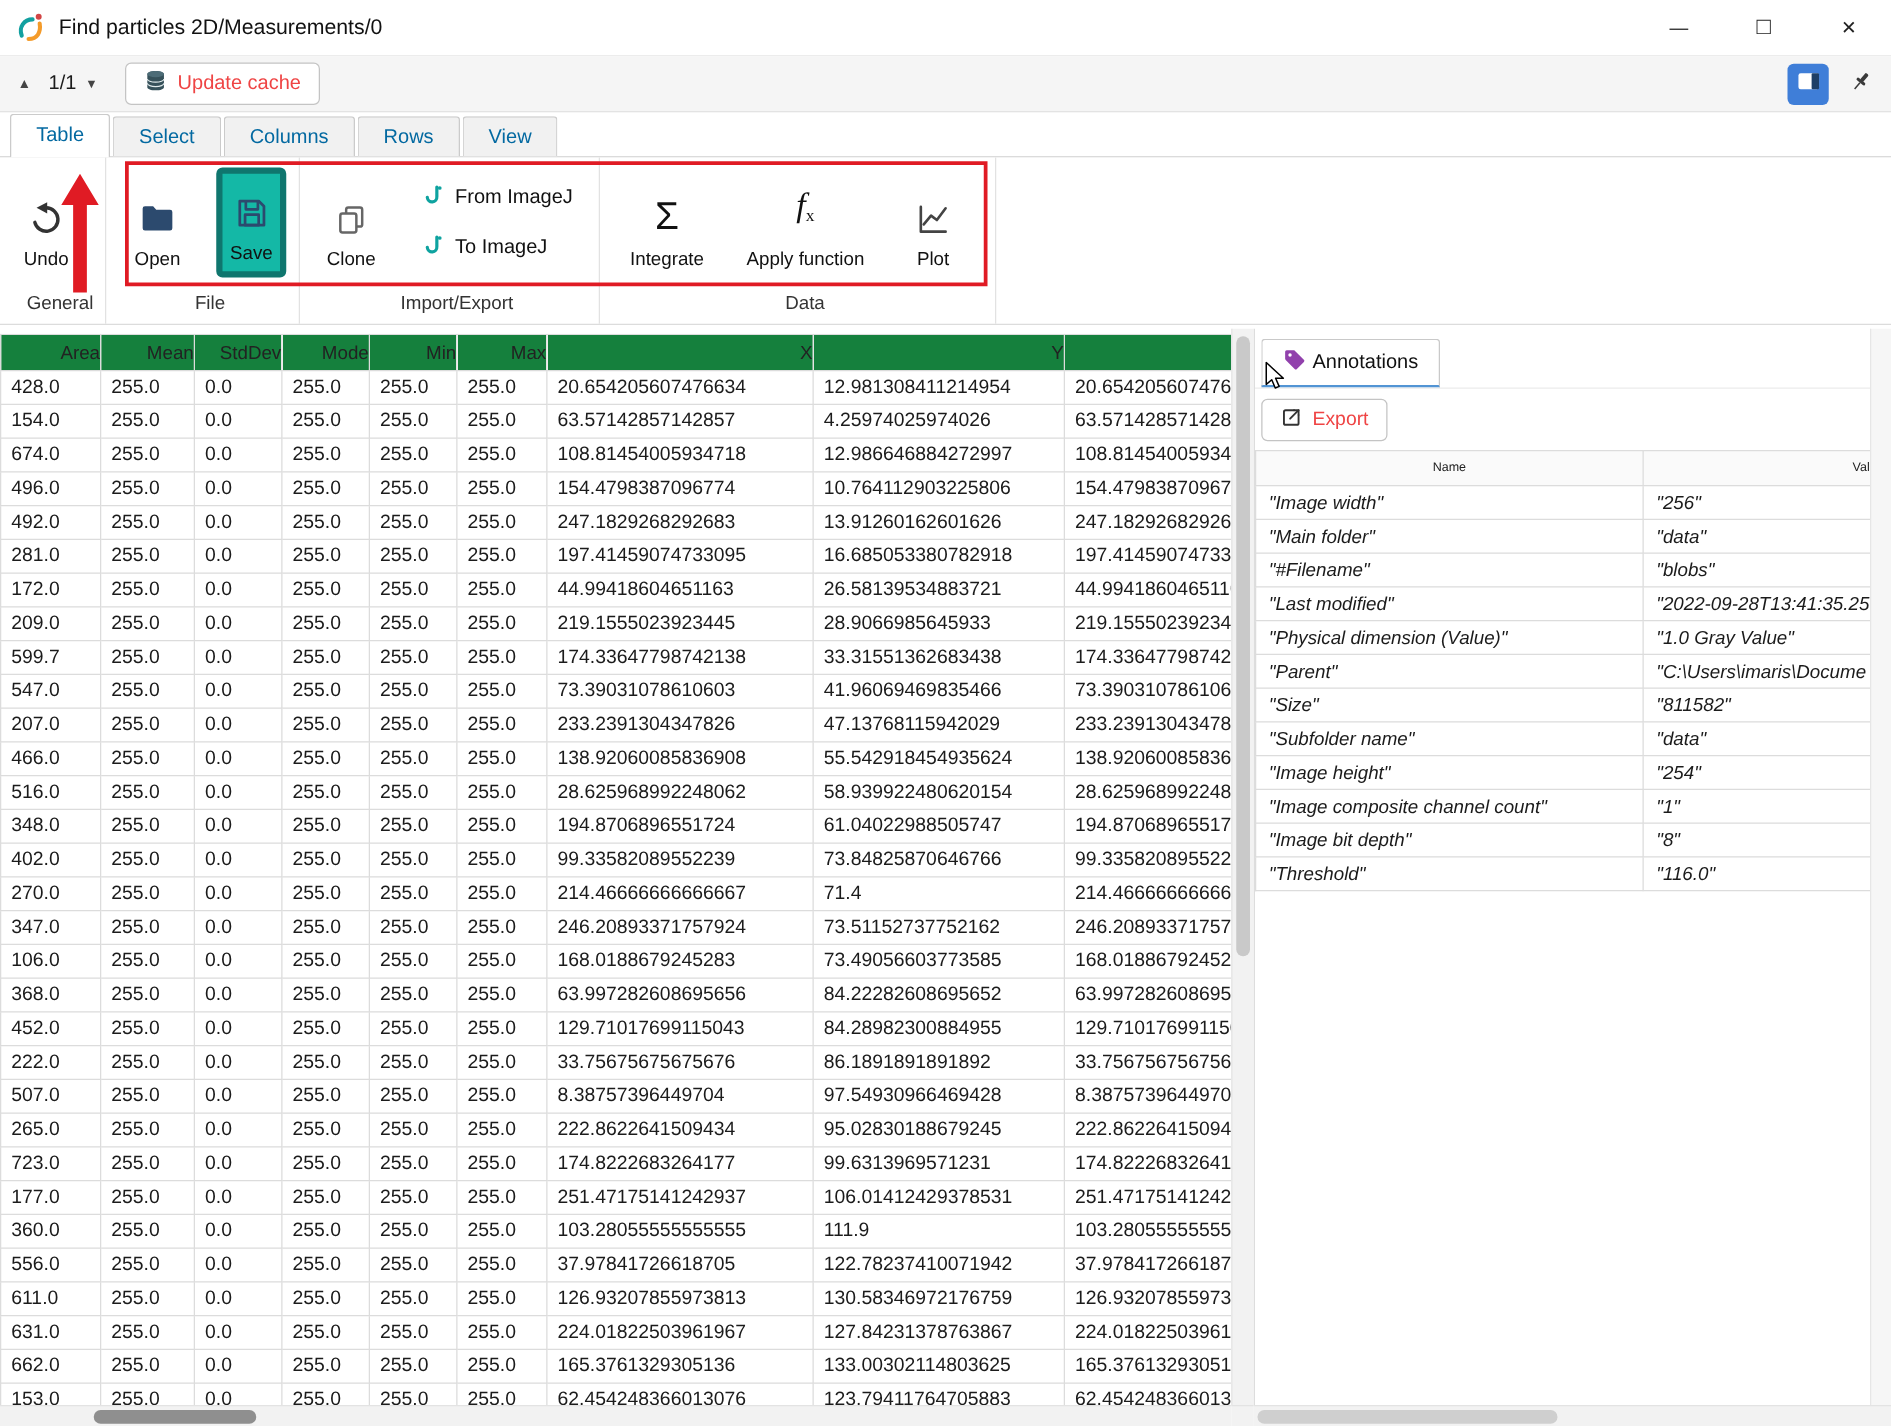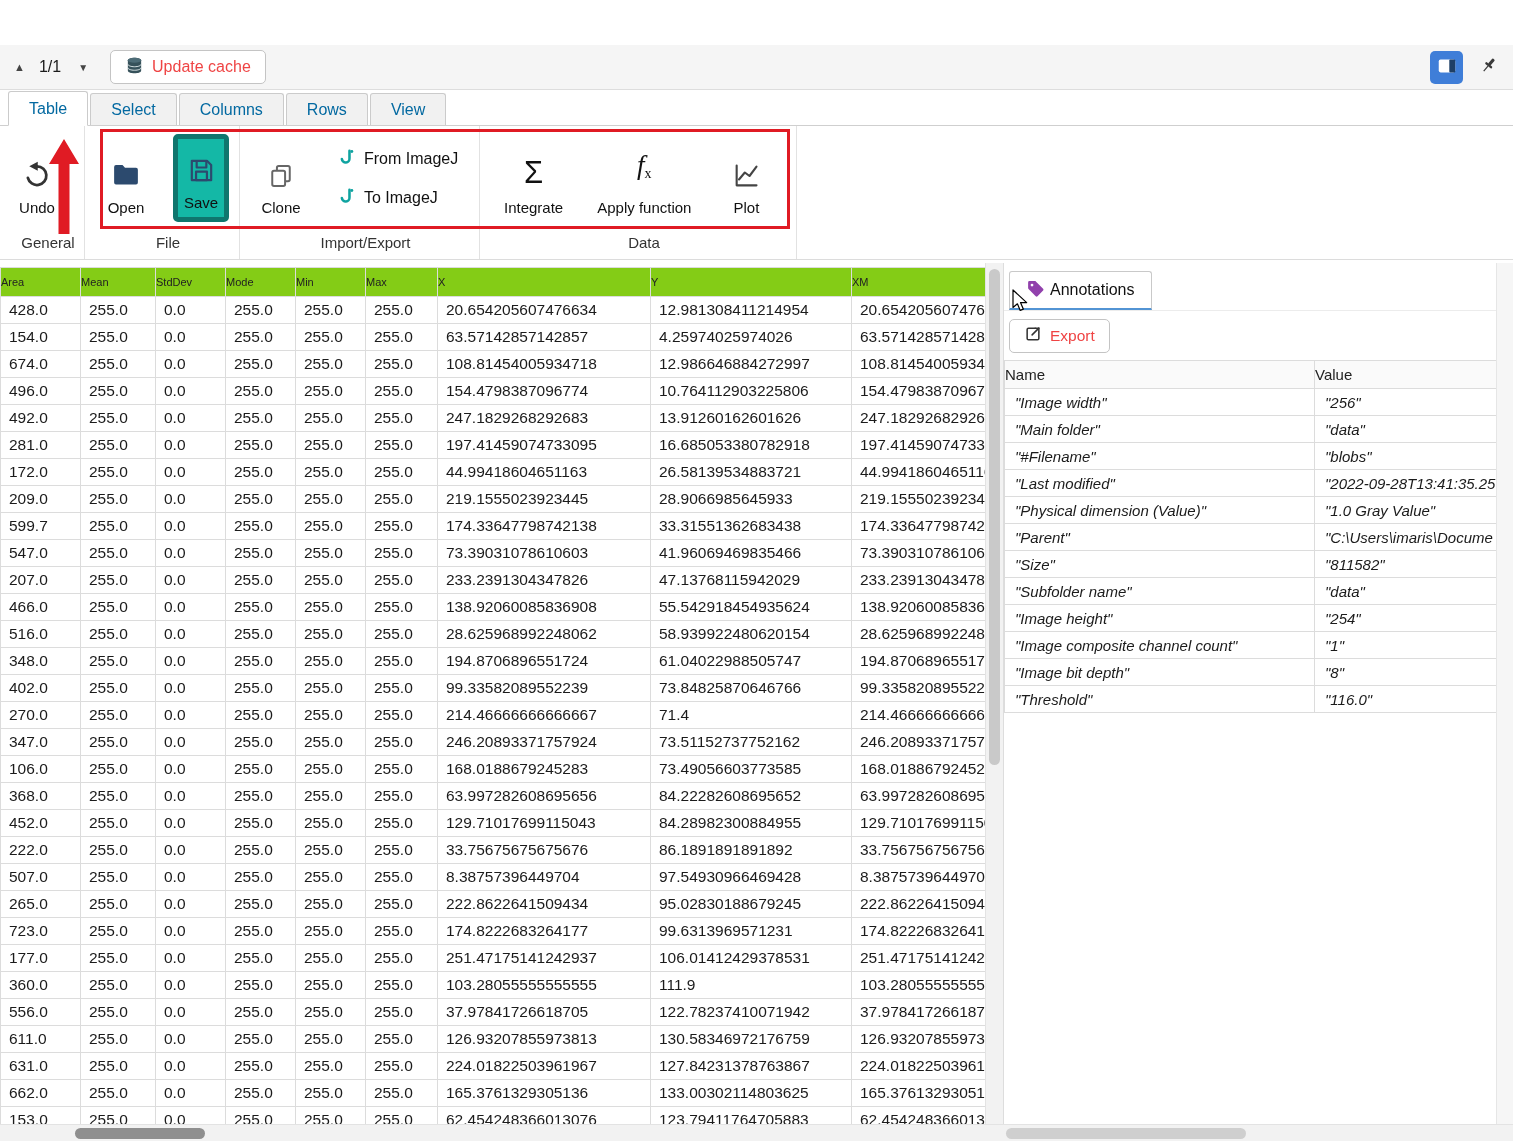--- a/index.html
+++ b/index.html
@@ -10,21 +10,21 @@
   
   .titlebar{position:absolute;left:0;top:0;width:100%;height:45px;background:#fff;display:flex;align-items:center;border-bottom:1px solid #ececec}
   .app-icon{margin-left:12px;width:26px;height:26px;flex:0 0 auto}
   .title{margin-left:9px;font-size:17px;color:#111}
   .win-controls{margin-left:auto;display:flex;height:100%}
   .win-btn{width:68px;height:100%;display:flex;align-items:center;justify-content:center;font-size:15px;color:#222;cursor:default}
 
   
   .quickbar{position:absolute;top:45px;left:0;width:100%;height:45px;background:#f5f5f5;border-bottom:1px solid #ddd;display:flex;align-items:center}
   .collapse-btn{margin-left:14px;font-size:11px;color:#444}
-  .page-ctrl{margin-left:14px;display:flex;align-items:center;gap:17px;font-size:16px;color:#1b1b1b}
+  .page-ctrl{margin-left:14px;display:flex;align-items:center;gap:7px;font-size:16px;color:#1b1b1b}
   .page-ctrl .dd{font-size:10px;color:#444}
   .btn{display:flex;align-items:center;gap:8px;height:34px;padding:0 14px;background:#fff;border:1px solid #c4c4c4;border-radius:5px;font-size:16px;color:#ef4444}
   .update-cache{margin-left:22px}
   .quickbar-right{margin-left:auto;margin-right:8px;display:flex;align-items:center;gap:9px}
   .sq-btn{width:33px;height:33px;border-radius:5px;display:flex;align-items:center;justify-content:center}
   .sq-btn.blue{background:#3f7ed8}
 
   
   .tabbar{position:absolute;top:90px;left:0;width:100%;height:36px;background:#fff;border-bottom:1px solid #cfcfcf;display:flex;align-items:flex-end;padding-left:8px}
   .tab{height:32px;padding:0 20px;display:flex;align-items:center;background:#f1f1f1;border:1px solid #cbcbcb;border-bottom:none;margin-right:2px;font-size:16px;border-radius:3px 3px 0 0;color:#0369a1}
@@ -43,52 +43,73 @@
   .sbtn{display:flex;align-items:center;gap:9px;font-size:16px;color:#111;padding:3px 6px}
   .sigma{font-size:31px;color:#111;line-height:34px}
   .fx{font-family:"Liberation Serif",serif;color:#111;line-height:32px}
   .fx i{font-size:27px}
   .fx sub{font-size:14px}
 
   
   .main-table-wrap{position:absolute;left:0;top:267px;width:985px;height:857px;overflow:hidden;background:#fff}
   table.mtable{border-collapse:collapse;table-layout:fixed;width:1064px}
   .mtable th,.mtable td{border:1px solid #dcdcdc;white-space:nowrap;overflow:hidden;font-weight:normal}
-  .mtable th{height:29px;background:#84cc16;text-align:left;font-size:11px;color:#222;padding:0}
+  .mtable th{height:29px;background:#15803d;text-align:right;font-size:15px;color:#222;padding:0}
   .mtable td{height:27px;text-align:left;padding:0 0 0 8px;font-size:15.5px;color:#1b1b1b}
 
   
   .vscroll-main{position:absolute;left:985px;top:263px;width:18px;height:861px;background:#f2f2f2;border-left:1px solid #e3e3e3}
   .vscroll-main .thumb{position:absolute;left:3px;top:6px;width:11px;height:496px;background:#c9c9c9;border-radius:6px}
   .hscroll-main{position:absolute;left:0;top:1124px;width:985px;height:17px;background:#f2f2f2;border-top:1px solid #e3e3e3}
   .hscroll-main .thumb{position:absolute;left:75px;top:3px;width:130px;height:11px;background:#8f8f8f;border-radius:6px}
   .scroll-corner{position:absolute;left:985px;top:1124px;width:18px;height:17px;background:#f2f2f2;border-top:1px solid #e3e3e3}
   .hscroll-right{position:absolute;left:1003px;top:1124px;width:510px;height:17px;background:#f2f2f2;border-top:1px solid #e3e3e3}
   .hscroll-right .thumb{position:absolute;left:3px;top:3px;width:240px;height:11px;background:#cfcfcf;border-radius:6px}
 
   
   .right-panel{position:absolute;left:1003px;top:263px;width:510px;height:861px;background:#fff;border-left:1px solid #ddd}
   .ann-tabstrip{position:absolute;left:0;top:0;width:100%;height:48px;border-bottom:1px solid #ececec}
   .ann-tab{position:absolute;left:5px;top:8px;height:39px;padding:0 16px;display:flex;align-items:center;gap:5px;background:#fff;border:1px solid #c9c9c9;border-bottom:2px solid #5294d4;border-radius:3px 3px 0 0;font-size:16px;color:#111;z-index:2}
   .export-btn{position:absolute;left:5px;top:56px;height:34px}
   .ann-table-wrap{position:absolute;left:0;top:97px;width:493px;height:700px;overflow:hidden}
   table.atable{border-collapse:collapse;table-layout:fixed;width:670px}
-  .atable th{height:28px;background:#fafafa;border:1px solid #dcdcdc;font-weight:normal;font-size:15px;text-align:left;color:#222}
+  .atable th{height:28px;background:#fafafa;border:1px solid #dcdcdc;font-weight:normal;font-size:10px;text-align:center;color:#222}
   .atable td{height:27px;border:1px solid #dcdcdc;padding:0 0 0 10px;font-size:15px;font-style:italic;color:#1b1b1b;white-space:nowrap;overflow:hidden}
   .vscroll-right{position:absolute;left:492px;top:0;width:18px;height:861px;background:#f6f6f6;border-left:1px solid #e6e6e6}
 
   
   .overlay{position:absolute;z-index:60;pointer-events:none}
   .red-rect{left:100px;top:129px;width:690px;height:100px;border:3px solid #e01b24}
 </style>
 </head>
 <body>
 
 <div id="app">
 
+  <div class="titlebar">
+    <span class="app-icon">
+      <svg width="26" height="26" viewBox="0 0 24 24">
+        <path d="M5 18c-2.4-6 1.6-12 8-12" stroke="#12a0a0" stroke-width="3" fill="none" stroke-linecap="round"></path>
+        <path d="M10 20.5c6.5 0 9.3-5 8.2-11.5" stroke="#f49b2a" stroke-width="3" fill="none" stroke-linecap="round"></path>
+        <circle cx="17.5" cy="4" r="2.2" fill="#d24545"></circle>
+      </svg>
+    </span>
+    <span class="title">Find particles 2D/Measurements/0</span>
+    <div class="win-controls">
+      <span class="win-btn">
+          <span>—</span>
+        </span>
+      <span class="win-btn">
+          <span style="font-size:19px">□</span>
+        </span>
+      <span class="win-btn">
+          <span>✕</span>
+        </span>
+    </div>
+  </div>
 
   <div class="quickbar">
     <span class="collapse-btn"><span>▲</span></span>
     <span class="page-ctrl">
       <span>1/1</span>
       <span class="dd">▼</span>
     </span>
     <span class="btn update-cache">
       <span>
         <svg width="19" height="19" viewBox="0 0 20 20">

